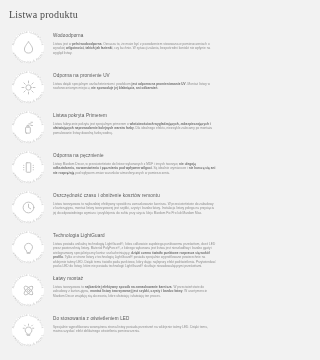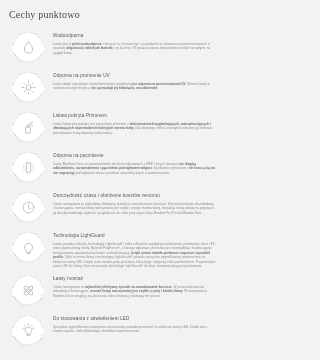--- a/index.html
+++ b/index.html
@@ -118,21 +118,21 @@
   .feature-body b {
     font-weight: 700;
     color: #6d6d6d;
   }
 </style>
 </head>
 <body>
 
 <div class="page">
 
-  <h1 class="page-title">Cechy punktowo</h1>
+  <h1 class="page-title">Listwa produktu</h1>
 
   <div class="features">
 
     <div class="feature-row">
       <div class="badge">
         <div class="badge-disc"></div>
         <div class="badge-ring">
           <svg viewBox="0 0 38 38" aria-hidden="true">
             <defs>
               <path id="rt1" d="M 5,19 A 14,14 0 0 1 33,19"></path>

